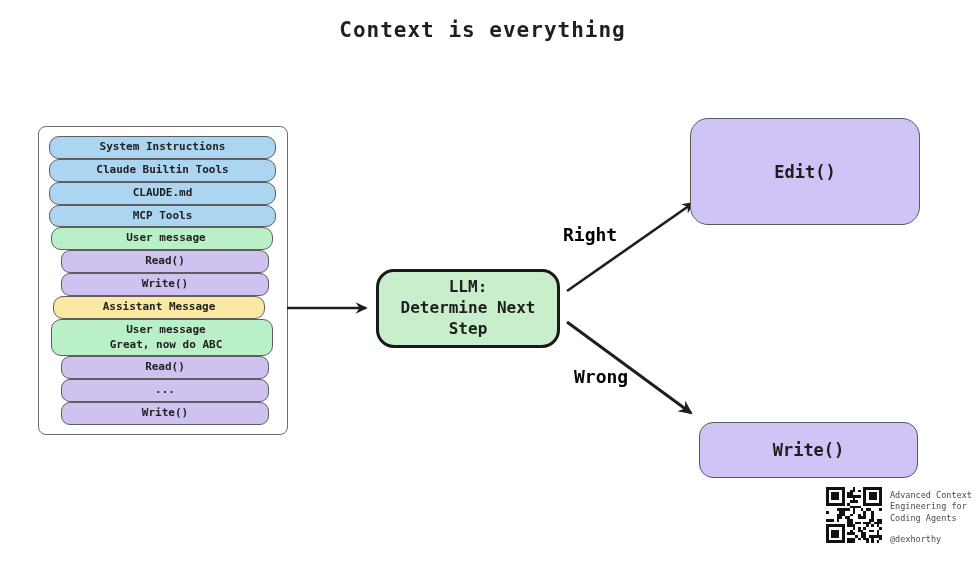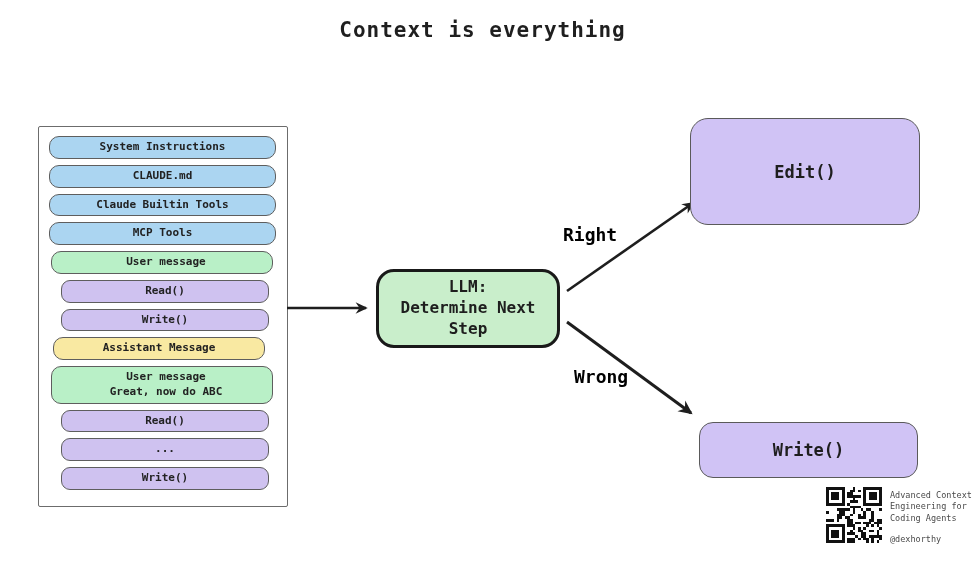--- a/index.html
+++ b/index.html
@@ -25,24 +25,24 @@
   .panel-label {
     position: absolute;
     left: 38px; top: 90px; width: 252px;
     text-align: center;
     font-size: 15px;
     font-weight: 700;
     color: #1f1f1f;
   }
   .panel {
     position: absolute;
-    left: 38px; top: 126px; width: 250px; height: 381px;
+    left: 38px; top: 126px; width: 250px; height: 309px;
     background: #ffffff;
     border: 1.6px solid #6c6c6c;
-    border-radius: 2px;
+    border-radius: 8px;
     display: flex;
     flex-direction: column;
     justify-content: space-between;
     padding: 9px 0 16px 0;
   }
   .row {
     border: 1.3px solid #5e5e5e;
     border-radius: 10px;
     font-size: 11px;
     font-weight: 600;
@@ -128,22 +128,22 @@
 <body>
 
 <div class="canvas">
 
   <div class="title">Context is everything</div>
 
 
   <div class="panel">
 
   <div class="row blue">System Instructions</div>
+      <div class="row blue">Claude Builtin Tools</div>
       <div class="row blue">CLAUDE.md</div>
-      <div class="row blue">Claude Builtin Tools</div>
       <div class="row blue">MCP Tools</div>
       <div class="row green">User message</div>
       <div class="row purple">Read()</div>
       <div class="row purple">Write()</div>
       <div class="row yellow">Assistant Message</div>
       <div class="row green">User message
 Great, now do ABC</div>
       <div class="row purple">Read()</div>
       <div class="row purple">...</div>
       <div class="row purple">Write()</div>

